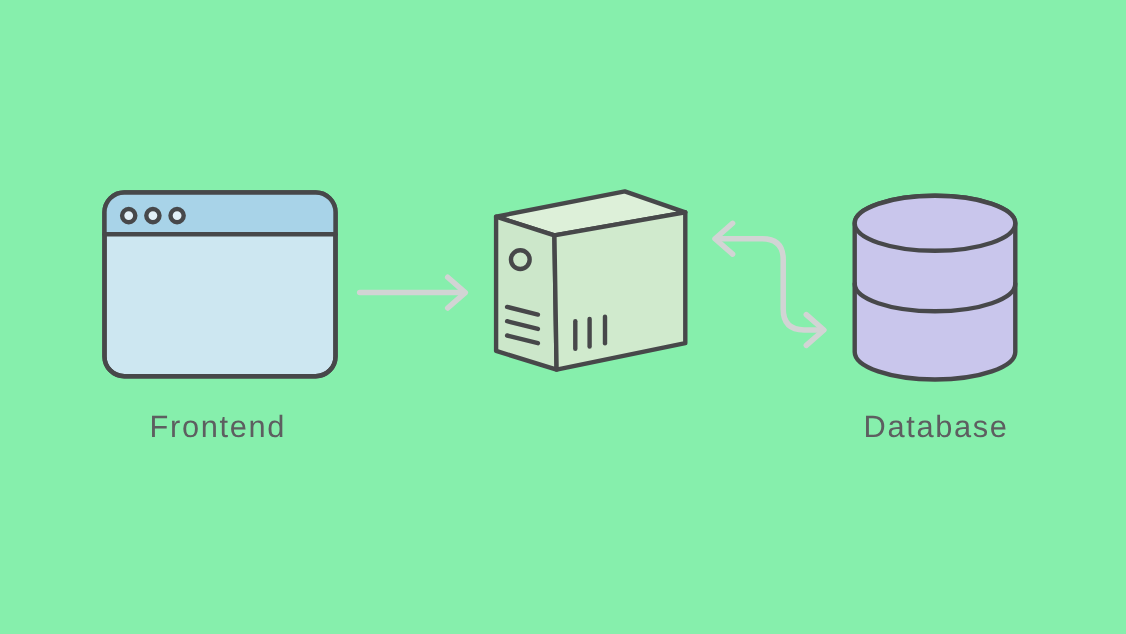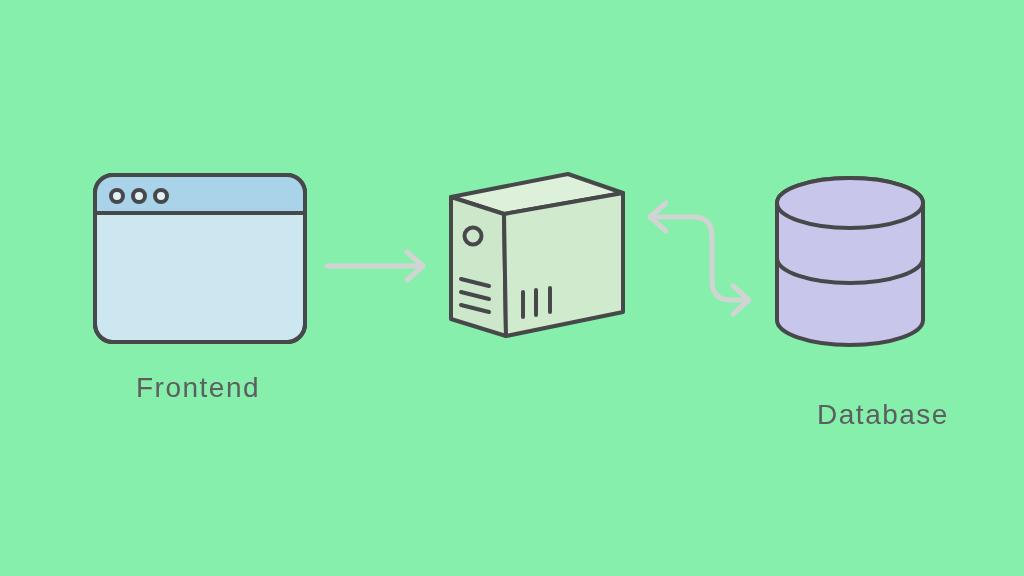--- a/index.html
+++ b/index.html
@@ -31,21 +31,21 @@
     width: 220px;
     text-align: center;
     font-size: 28px;
     font-weight: 400;
     letter-spacing: 1.5px;
     color: #5d5e60;
     user-select: none;
   }
   .label-frontend  { left: 88px;  }
   .label-backend   { left: 426px; }
-  .label-database  { left: 773px; margin-top: 27px; }
+  .label-database  { left: 741px; }
 </style>
 </head>
 <body>
 
 <div class="canvas">
 
   <svg class="diagram-svg" viewBox="0 0 1024 576">
 
     <g stroke-width="4" stroke-linejoin="round" stroke-linecap="round" stroke="#47484a">
       <rect x="95" y="175" width="210" height="167" rx="18" fill="#cde7f1"></rect>

